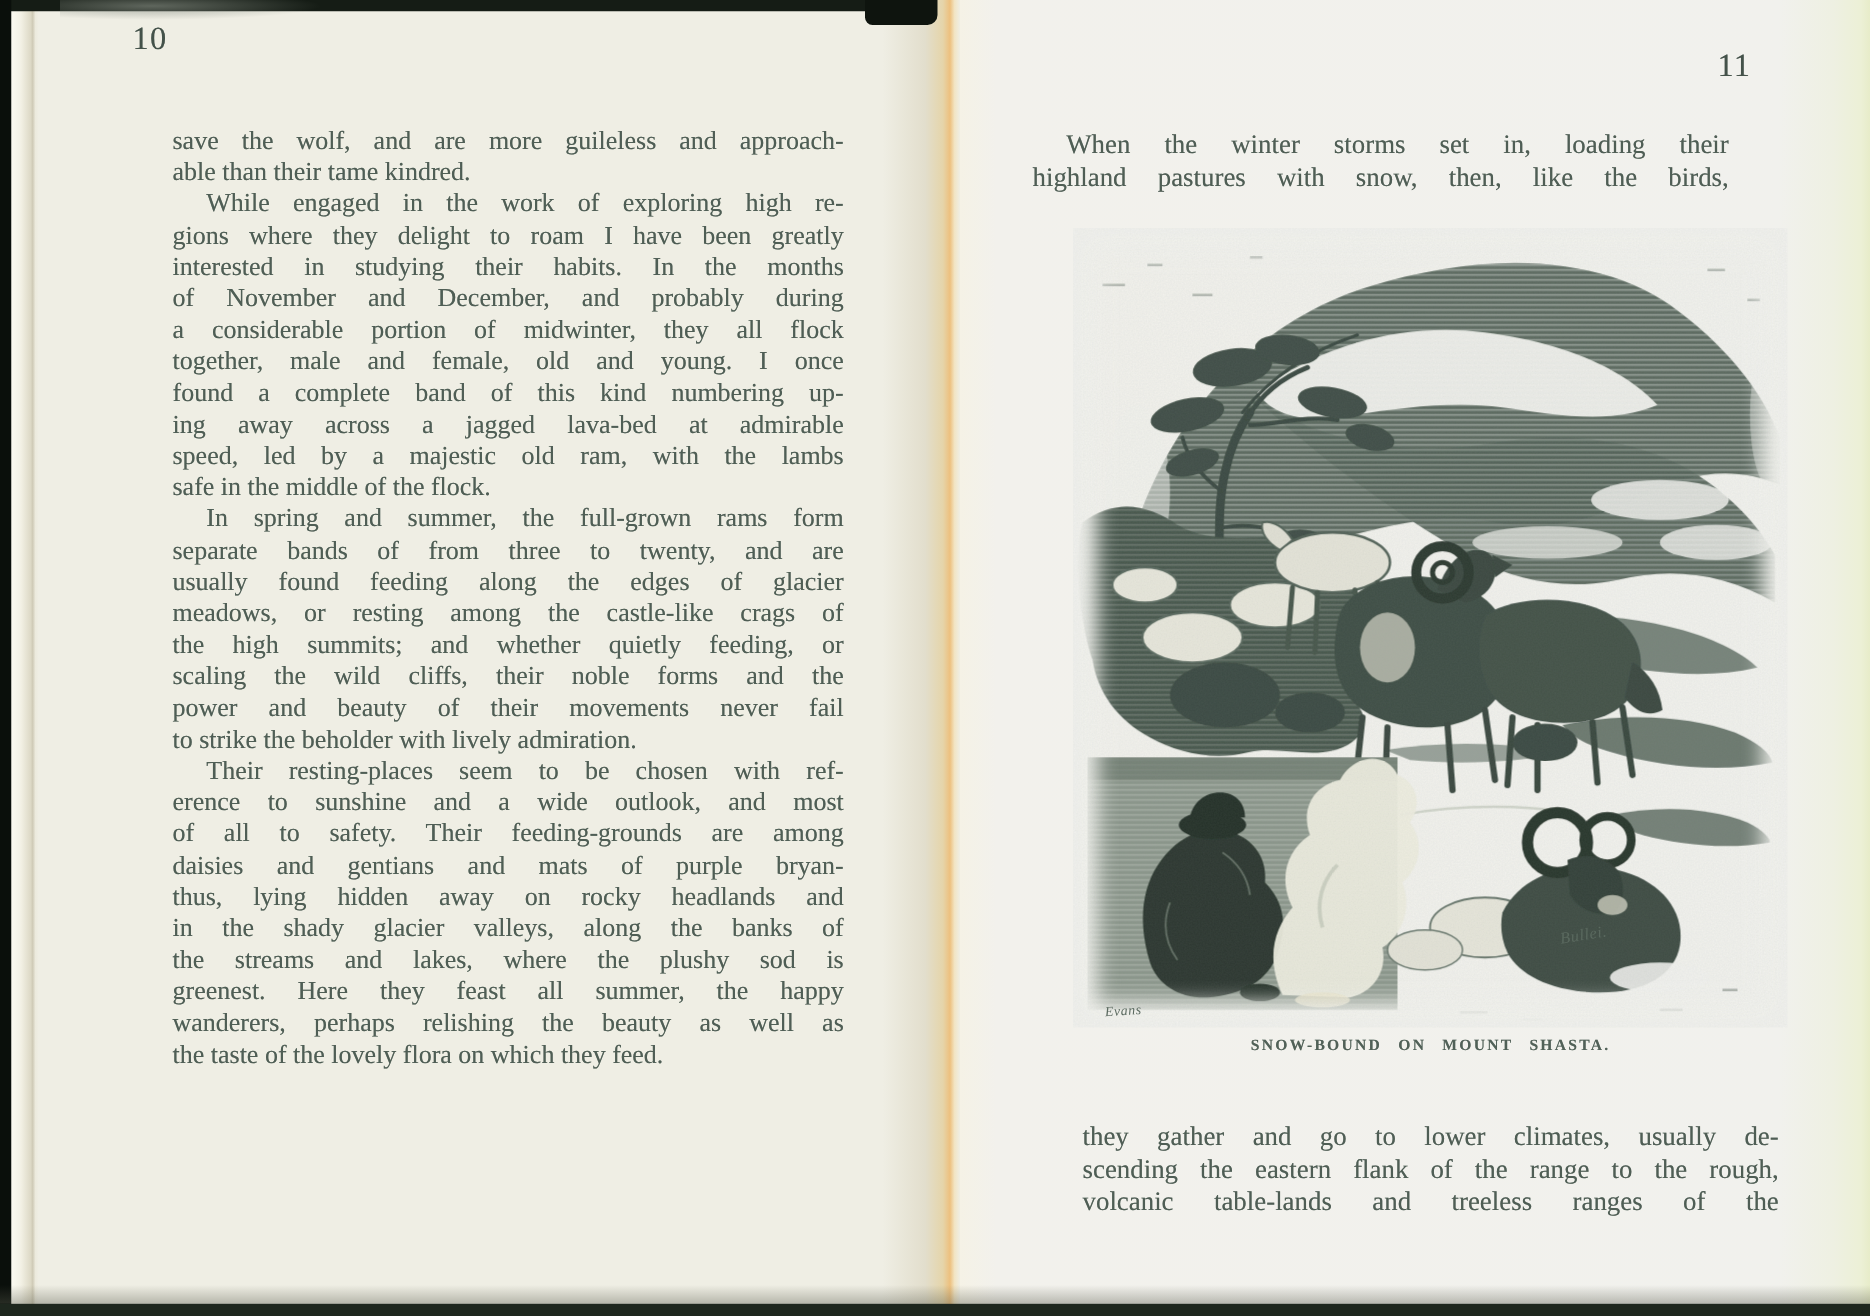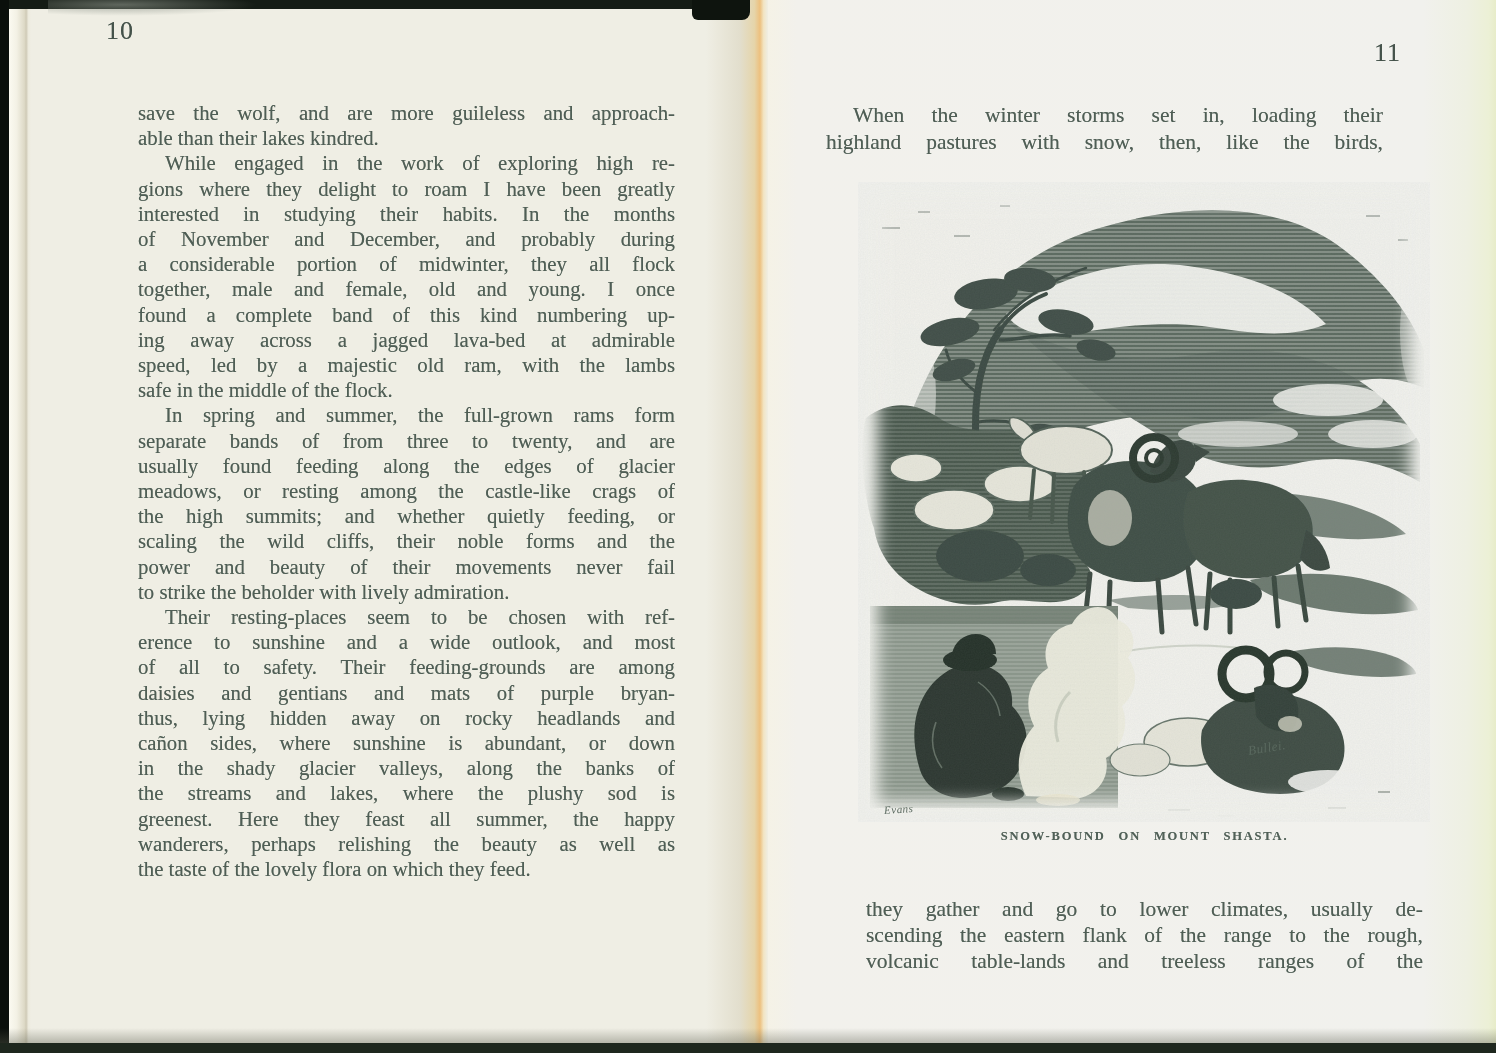--- a/index.html
+++ b/index.html
@@ -44,21 +44,21 @@
 <body>
 
 <div class="scan">
 
   <div class="page-right-bg"></div>
 
   <div class="pagenum" style="left:106px;top:16px;">10</div>
   <div class="textcol left">
       <div class="para">
         <div class="line">save the wolf, and are more guileless and approach-</div>
-        <div class="line lastline">able than their lakes kindred.</div>
+        <div class="line lastline">able than their tame kindred.</div>
       </div>
       <div class="para">
         <div class="line indent">While engaged in the work of exploring high re-</div>
         <div class="line">gions where they delight to roam I have been greatly</div>
         <div class="line">interested in studying their habits. In the months</div>
         <div class="line">of November and December, and probably during</div>
         <div class="line">a considerable portion of midwinter, they all flock</div>
         <div class="line">together, male and female, old and young. I once</div>
         <div class="line">found a complete band of this kind numbering up-</div>
         <div class="line">ing away across a jagged lava-bed at admirable</div>
@@ -74,21 +74,20 @@
         <div class="line">scaling the wild cliffs, their noble forms and the</div>
         <div class="line">power and beauty of their movements never fail</div>
         <div class="line lastline">to strike the beholder with lively admiration.</div>
       </div>
       <div class="para">
         <div class="line indent">Their resting-places seem to be chosen with ref-</div>
         <div class="line">erence to sunshine and a wide outlook, and most</div>
         <div class="line">of all to safety. Their feeding-grounds are among</div>
         <div class="line">daisies and gentians and mats of purple bryan-</div>
         <div class="line">thus, lying hidden away on rocky headlands and</div>
-        <div class="line">cañon sides, where sunshine is abundant, or down</div>
         <div class="line">in the shady glacier valleys, along the banks of</div>
         <div class="line">the streams and lakes, where the plushy sod is</div>
         <div class="line">greenest. Here they feast all summer, the happy</div>
         <div class="line">wanderers, perhaps relishing the beauty as well as</div>
         <div class="line lastline">the taste of the lovely flora on which they feed.</div>
       </div>
     </div>
 
   <div class="pagenum" style="left:1374px;top:38px;">11</div>
   <div class="textcol rtop">

